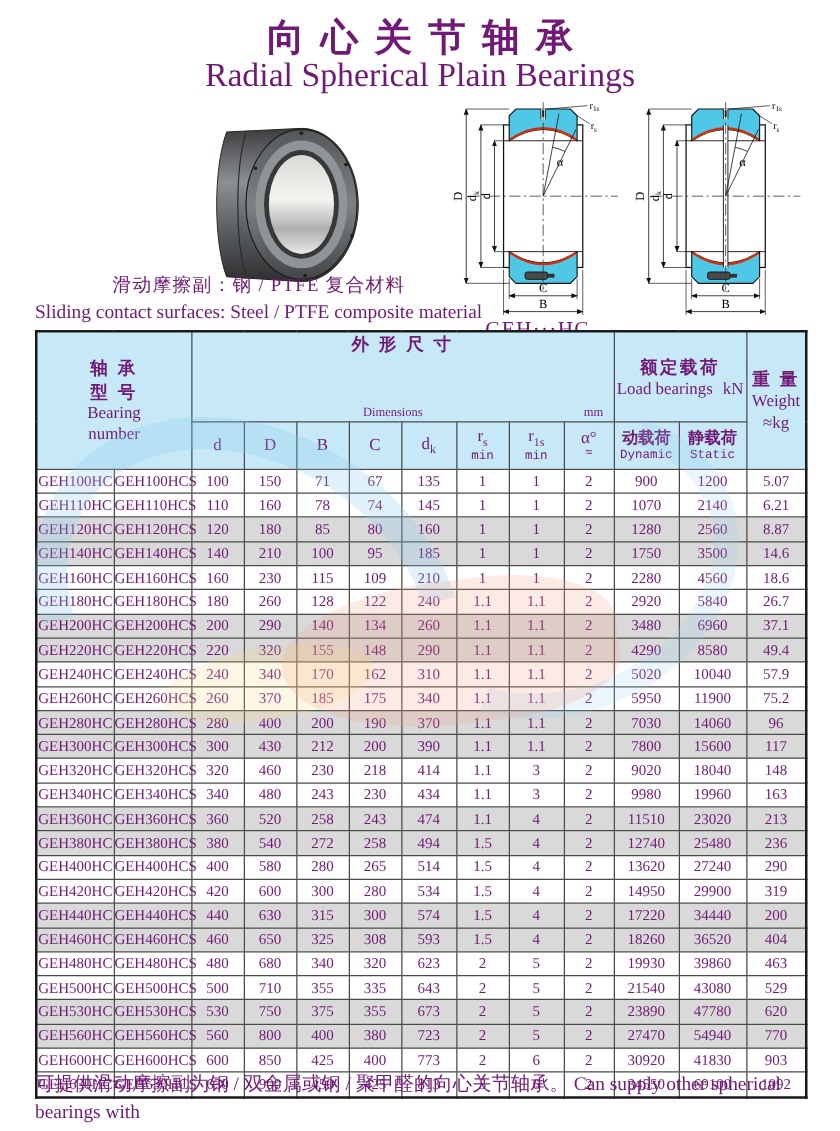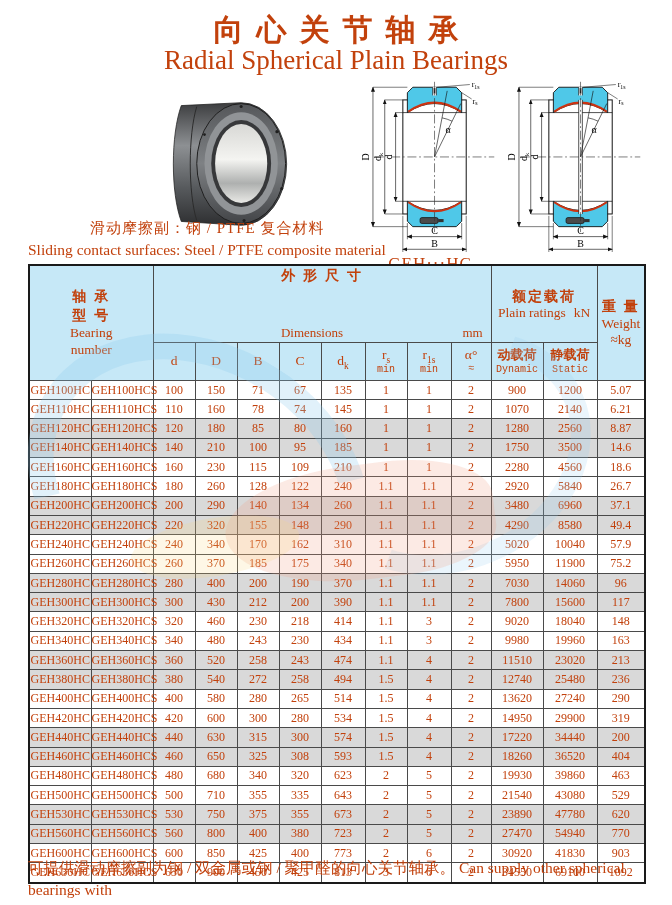--- a/index.html
+++ b/index.html
@@ -1,17 +1,17 @@
 <!DOCTYPE html>
 <html><head>
 <meta charset="utf-8">
 <style>
   html,body{margin:0;padding:0;background:#888;}
   .page{position:relative;width:672px;height:905px;background:#ffffff;margin:0 auto;
-        font-family:"Liberation Serif", serif;color:#c2410c;overflow:hidden;}
+        font-family:"Liberation Serif", serif;color:#701a75;overflow:hidden;}
 
   
   .title-zh{position:absolute;top:10px;left:0;width:672px;text-align:center;
             font-family:"Liberation Sans", sans-serif;font-weight:bold;
             font-size:30px;letter-spacing:13px;text-indent:13px;}
   .title-en{position:absolute;top:45px;left:0;width:672px;text-align:center;
             font-size:27px;}
 
   
   .photo{position:absolute;left:138px;top:94px;width:160px;height:140px;}
@@ -32,21 +32,21 @@
   table.spec{position:absolute;left:28px;top:264px;width:616px;border-collapse:collapse;
              table-layout:fixed;border:2px solid #1a1a1a;}
   table.spec th,table.spec td{border:1px solid #4a4a4a;text-align:center;vertical-align:middle;
              padding:0;font-weight:normal;}
   table.spec thead th{background:#c6e8f7;}
   table.spec thead .zh{font-family:"Liberation Sans", sans-serif;font-weight:bold;
              font-size:14px;letter-spacing:2px;line-height:1.35;}
   table.spec thead .en{font-size:13.5px;line-height:1.25;}
   table.spec .h1{height:42px;}
   table.spec .h2 th{height:37px;font-size:13.5px;}
-  .dims-line{display:flex;align-items:flex-end;padding:0 8px 1px 8px;font-size:13px;margin-top:40px;}
+  .dims-line{display:flex;align-items:flex-end;padding:0 8px 1px 8px;font-size:10px;margin-top:40px;}
   .dims-line .c{flex:1;text-align:center;}
   .load-line{font-size:13.5px;}
   .load-line .unit{margin-left:8px;text-align:right;}
   table.spec .h2 .zh2{font-family:"Liberation Sans", sans-serif;font-weight:bold;font-size:13px;line-height:1.25;}
   table.spec .h2 .en2{font-size:10px;line-height:1.2;font-family:Liberation Mono, monospace;}
   table.spec td{height:18.3px;font-size:12px;background:#fff;}
   table.spec tr.alt td{background:#d9d9d9;}
   sub{font-size:70%;}
 
   
@@ -261,21 +261,21 @@
         </th>
         <th colspan="8">
           <div class="zh">外 形 尺 寸</div>
           <div class="dims-line">
               <span class="c">Dimensions</span>
               <span>mm</span>
             </div>
         </th>
         <th colspan="2">
           <div class="zh">额定载荷</div>
-          <div class="load-line"><span>Plain ratings</span><span class="unit">kN</span></div>
+          <div class="load-line"><span>Load bearings</span><span class="unit">kN</span></div>
         </th>
         <th rowspan="2">
           <div class="zh">重 量</div>
           <div class="en">Weight</div>
           <div class="en">≈kg</div>
         </th>
       </tr>
       <tr class="h2">
         <th><span>d</span></th>
         <th><span>D</span></th>

